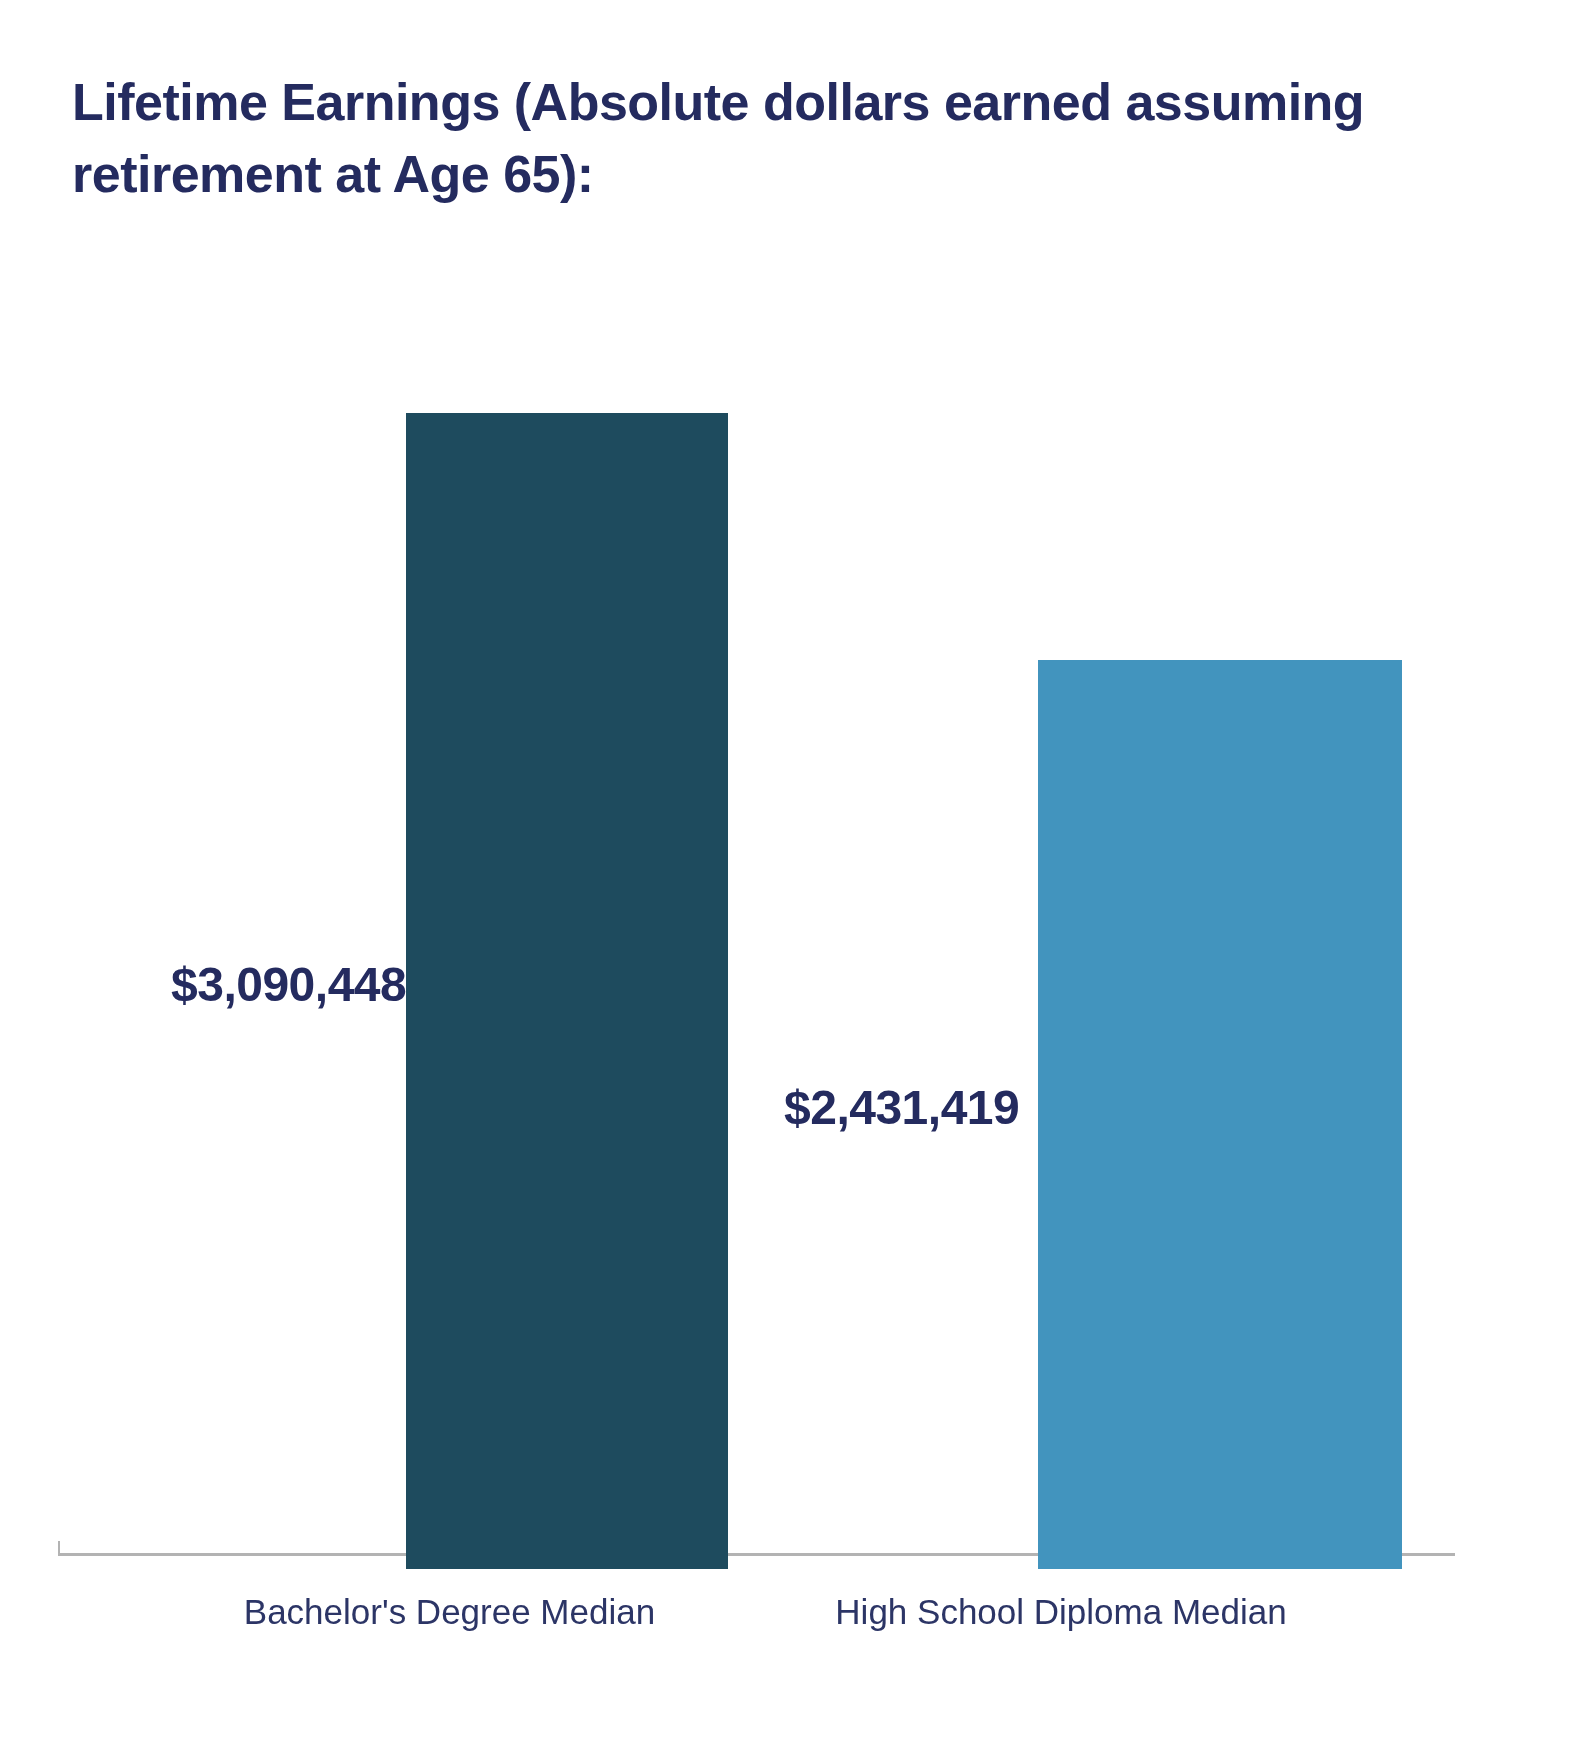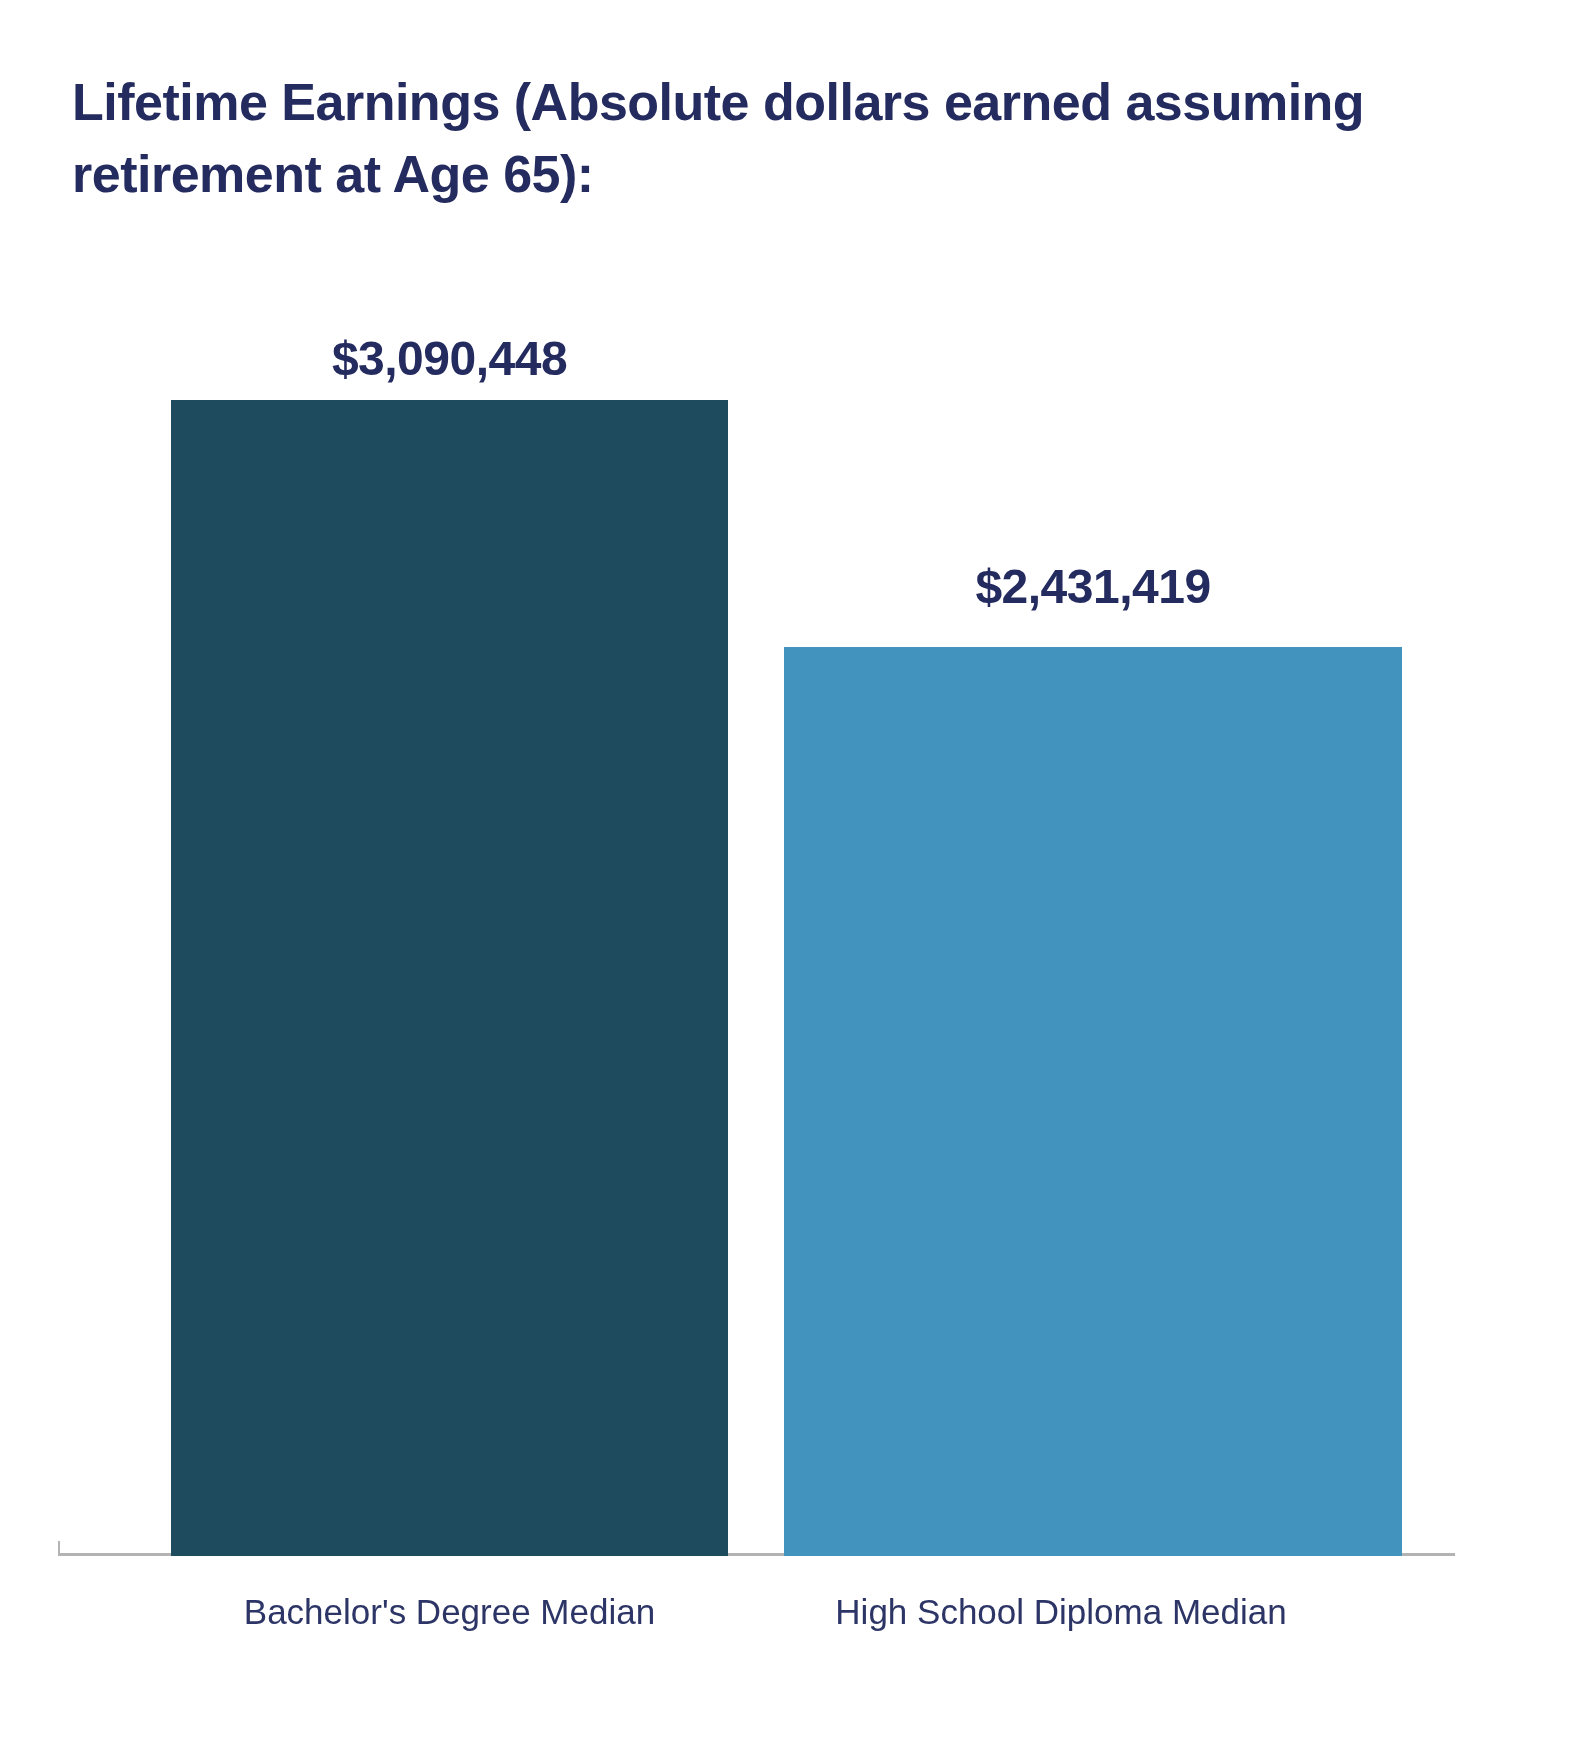--- a/index.html
+++ b/index.html
@@ -45,23 +45,23 @@
   .axis-tick {
     position: absolute;
     left: 58px;
     top: 1541px;
     width: 2px;
     height: 12px;
     background: #b3b3b3;
   }
   .bar-group {
     position: absolute;
-    bottom: 182px; 
+    bottom: 169px; 
     display: flex;
-    flex-direction: column;
+    flex-direction: row;
     align-items: center;
     justify-content: flex-end;
     text-align: right;
   }
   .bar-group.g0 { left: 171px; width: 557px; }
   .bar-group.g1 { left: 784px; width: 618px; gap: 19px; }
   .value-label {
     font-size: 48px;
     font-weight: 700;
     letter-spacing: -0.5px;

